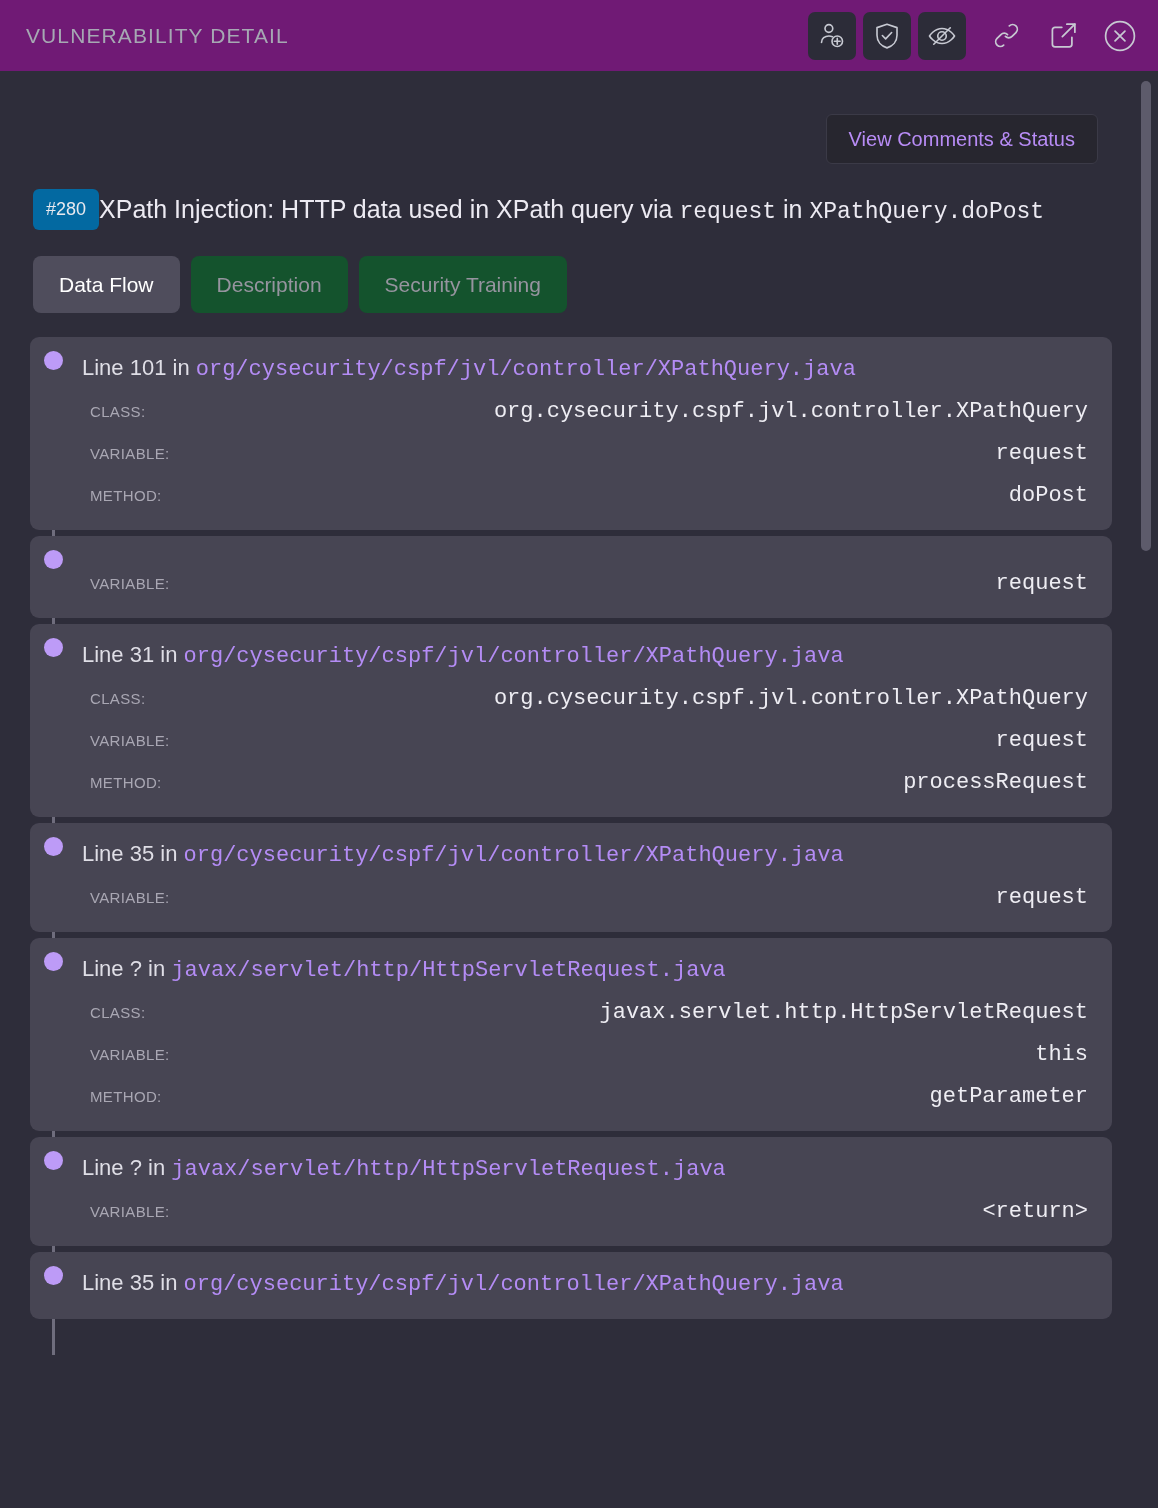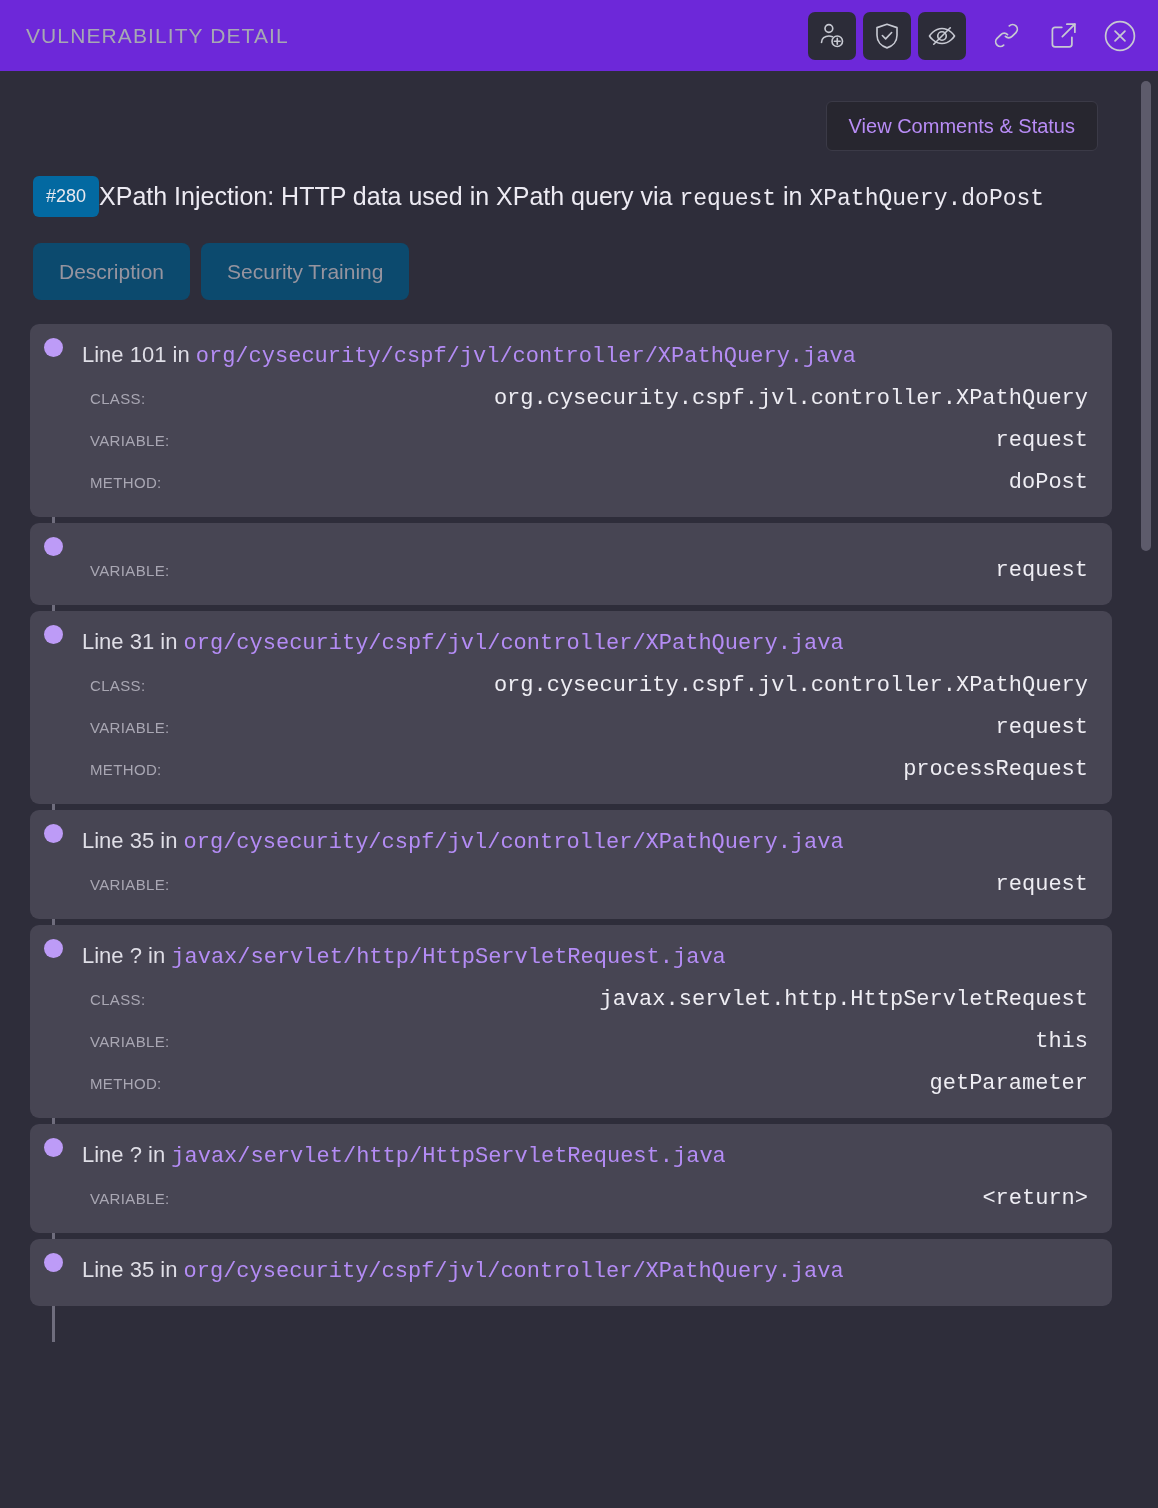--- a/index.html
+++ b/index.html
@@ -18,21 +18,21 @@
     height: 1508px;
     background: #2e2d3a;
     display: flex;
     flex-direction: column;
   }
 
   
   .titlebar {
     height: 71px;
     min-height: 71px;
-    background: #6d28d9;
+    background: #701a75;
     display: flex;
     align-items: center;
     padding: 0 14px 0 26px;
     gap: 40px;
   }
 
   .titlebar-title {
     font-size: 21px;
     letter-spacing: 1.1px;
     color: #a6a8b3;
@@ -65,21 +65,21 @@
   
   .scroll-area {
     position: relative;
     flex: 1;
     overflow: hidden;
     padding: 0;
   }
 
   .content {
     position: relative;
-    padding: 4px 46px 0 30px;
+    padding: 17px 46px 0 30px;
   }
 
   
   .comments-row {
     display: flex;
     justify-content: flex-end;
     padding-top: 26px;
     padding-right: 14px;
   }
 
@@ -132,21 +132,21 @@
   }
 
   .tab {
     border-radius: 8px;
     padding: 0 26px;
     height: 57px;
     display: flex;
     align-items: center;
     font-size: 21px;
     cursor: pointer;
-    background: #0c4a6e;
+    background: #14532d;
     color: #96949f;
     border: none;
     font-family: "Liberation Sans", sans-serif;
   }
   .tab.active { background: #4f4d5c; color: #ffffff; }
 
   
   .flow-list {
     position: relative;
     margin-top: 24px;
@@ -315,20 +315,21 @@
       </div>
 
       <div class="vuln-title-row">
         <span class="vuln-badge">#280</span>
         <span class="vuln-title">
           <span>XPath Injection: HTTP data used in XPath query via </span><span class="mono">request</span><span> in </span><span class="mono">XPathQuery.doPost</span>
         </span>
       </div>
 
       <div class="tabs" id="tabs">
+          <button class="tab active">Data Flow</button>
           <button class="tab">Description</button>
           <button class="tab">Security Training</button>
         </div>
 
       <div class="flow-list">
         <div class="flow-line"></div>
         <div id="flow-cards">
             <div class="flow-card">
               <div class="flow-dot"></div>
               <div class="flow-head"><span>Line 101 in </span><span class="path">org/cysecurity/cspf/jvl/controller/XPathQuery.java</span></div>

